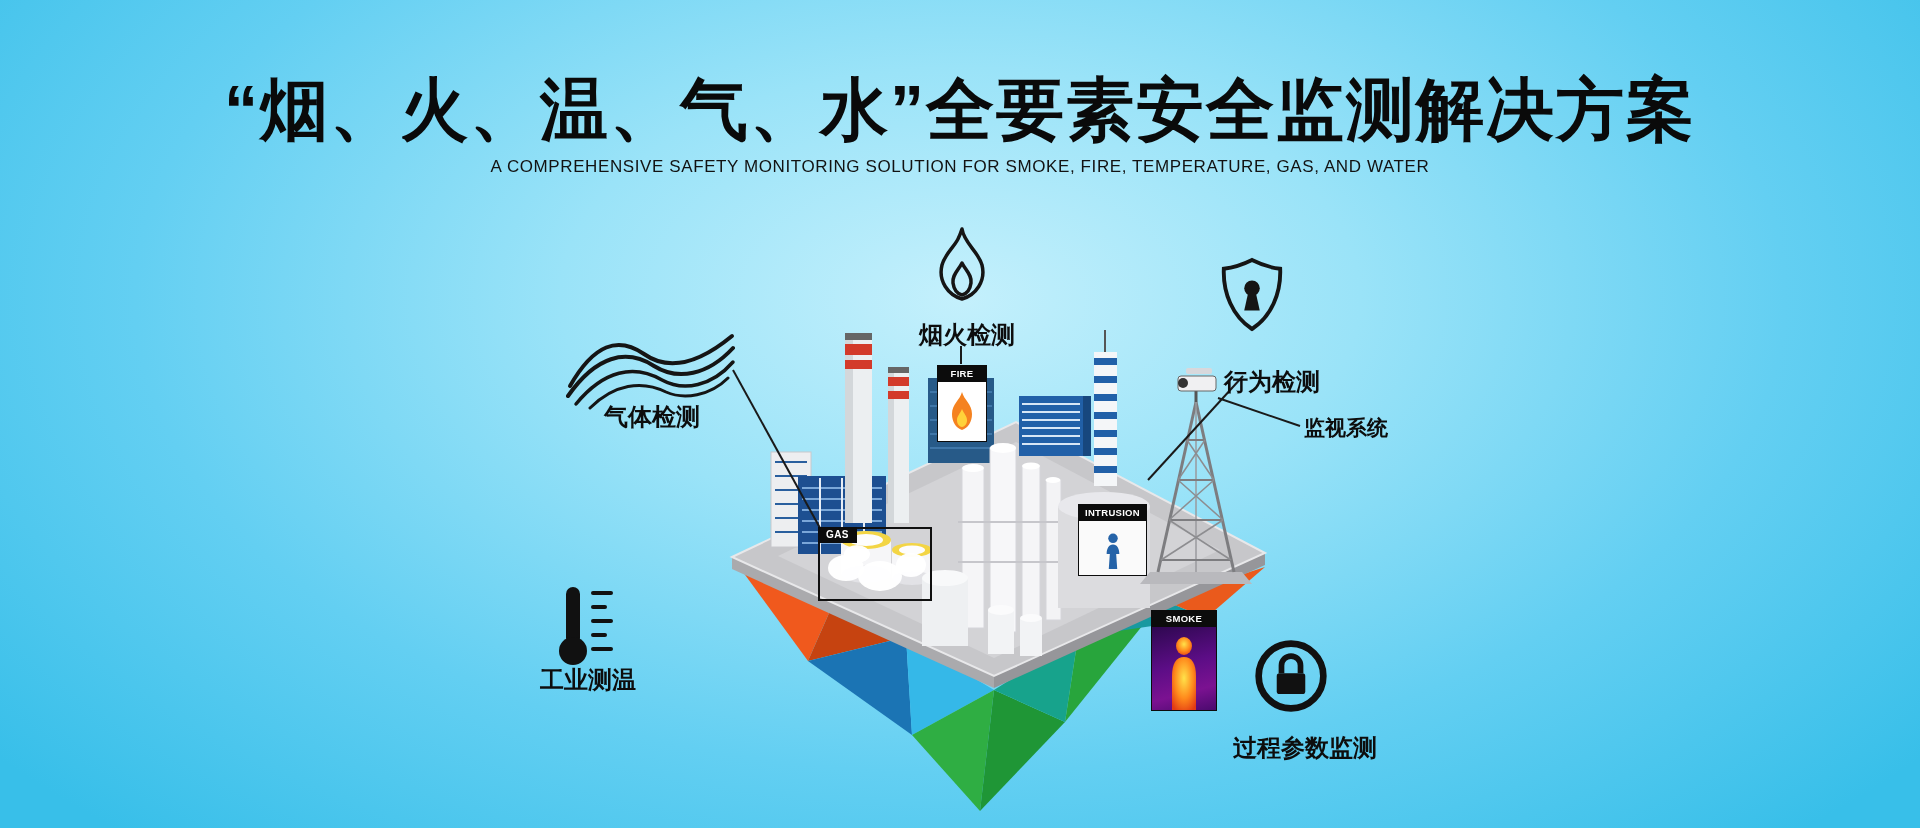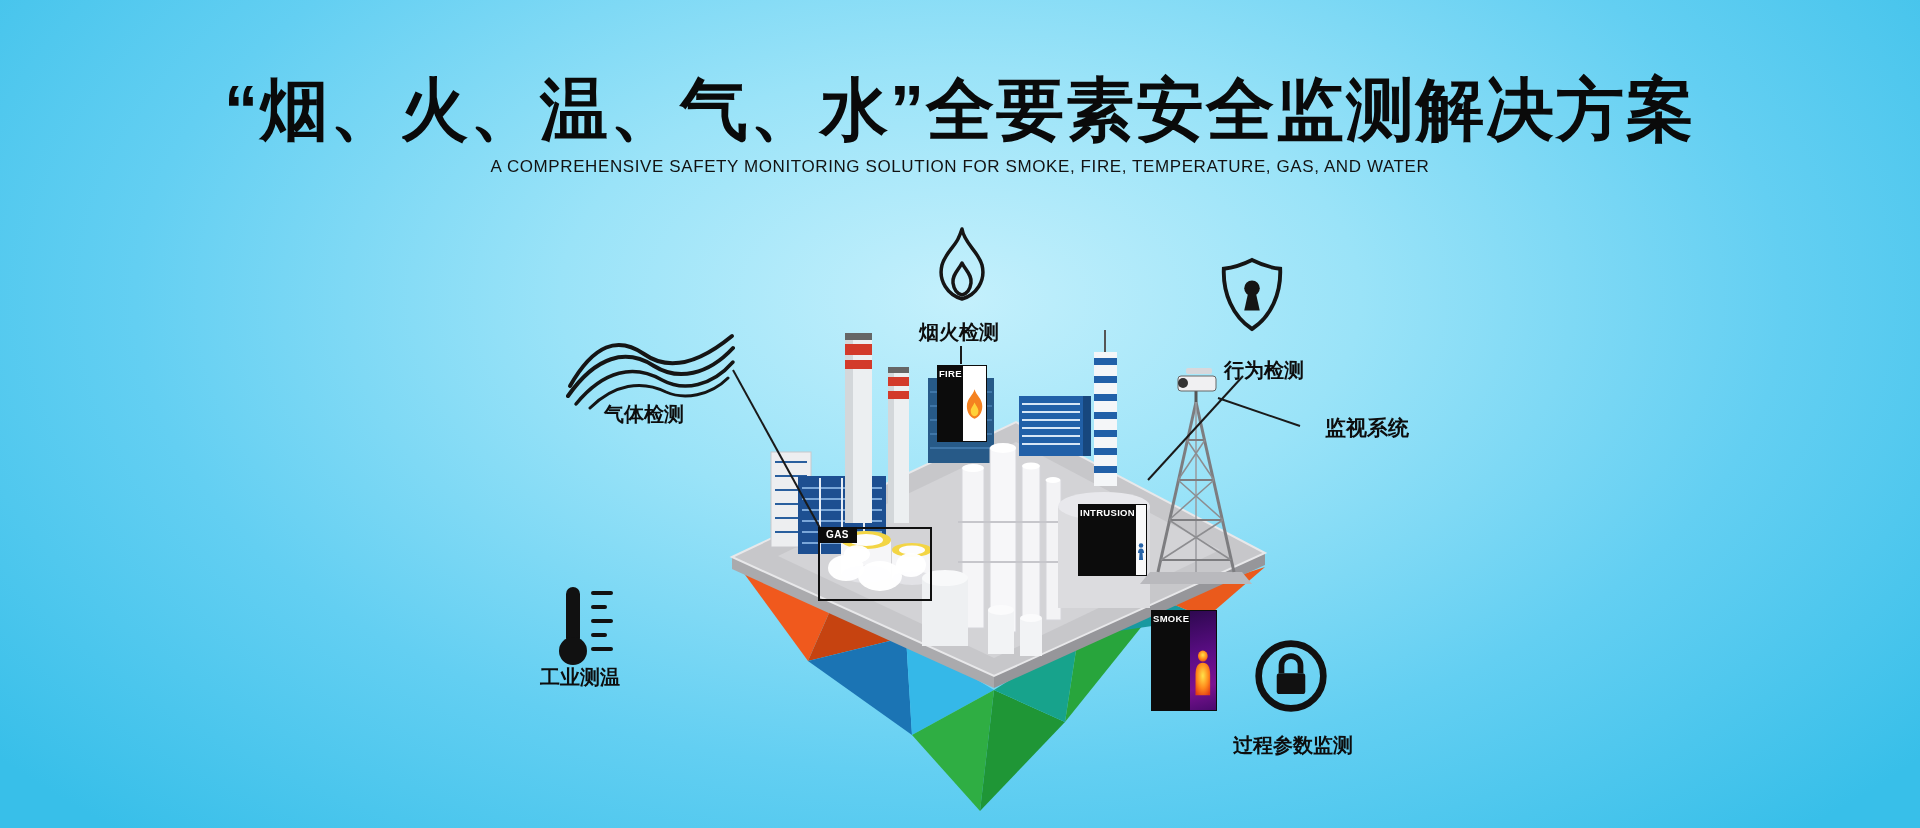--- a/index.html
+++ b/index.html
@@ -26,32 +26,32 @@
 
   .icon{ position:absolute; }
   .ic-gas   { left:566px; top:328px; width:170px; height:82px; }
   .ic-flame { left:922px; top:222px; width:80px;  height:86px; }
   .ic-shield{ left:1218px; top:256px; width:68px; height:78px; }
   .ic-thermo{ left:549px; top:583px; width:66px;  height:86px; }
   .ic-lock  { left:1252px; top:637px; width:78px; height:78px; }
   .icon svg { width:100%; height:100%; display:block; }
 
   .anno-label{
-    position:absolute; font-size:20px; font-weight:700; color:#0d0d0d; white-space:nowrap;
+    position:absolute; font-size:24px; font-weight:700; color:#0d0d0d; white-space:nowrap;
   }
   .lb-gas     { left:604px;  top:401px; }
   .lb-flame   { left:919px;  top:319px; }
-  .lb-behavior{ left:1224px; top:357px;text-align:center; }
-  .lb-surv    { left:1304px; top:414px; font-size:21px;margin-left:21px; }
+  .lb-behavior{ left:1224px; top:366px;text-align:center; }
+  .lb-surv    { left:1304px; top:414px; font-size:21px; }
   .lb-thermo  { left:540px;  top:664px; }
   .lb-lock    { left:1233px; top:732px; }
 
   .callout{
     position:absolute; border:1px solid #0c0c0c; background:#fff;
-    display:flex; flex-direction:row;
+    display:flex; flex-direction:column;
   }
   .callout-header{
     background:#0c0c0c; color:#fff; font-size:9.5px; font-weight:600;
     text-align:center; padding:3px 1px; letter-spacing:.3px; line-height:1; flex:0 0 auto;
   }
   .callout-body{ flex:1 1 auto; position:relative; overflow:hidden; }
 
   .co-temp{ left:637px;  top:512px; width:94px; height:86px; }
   .co-fire{ left:937px;  top:365px; width:50px; height:77px; }
   .co-intr{ left:1078px; top:480px; width:69px; height:72px;margin-top:24px; }

